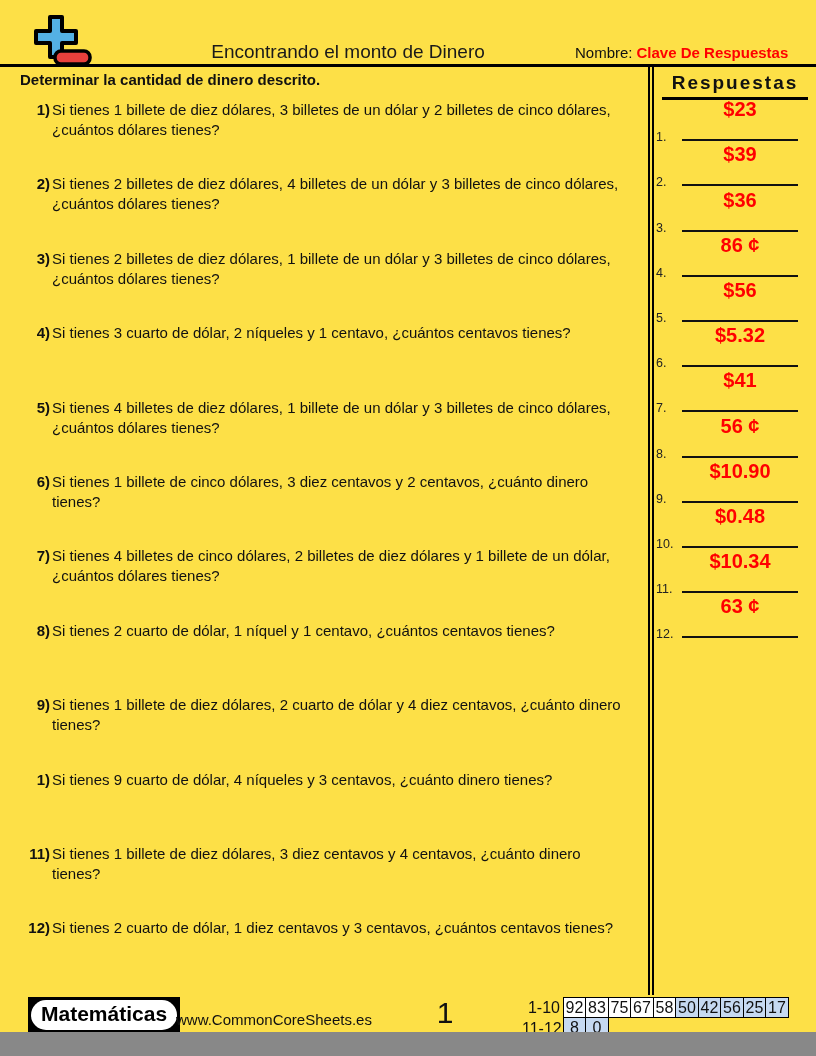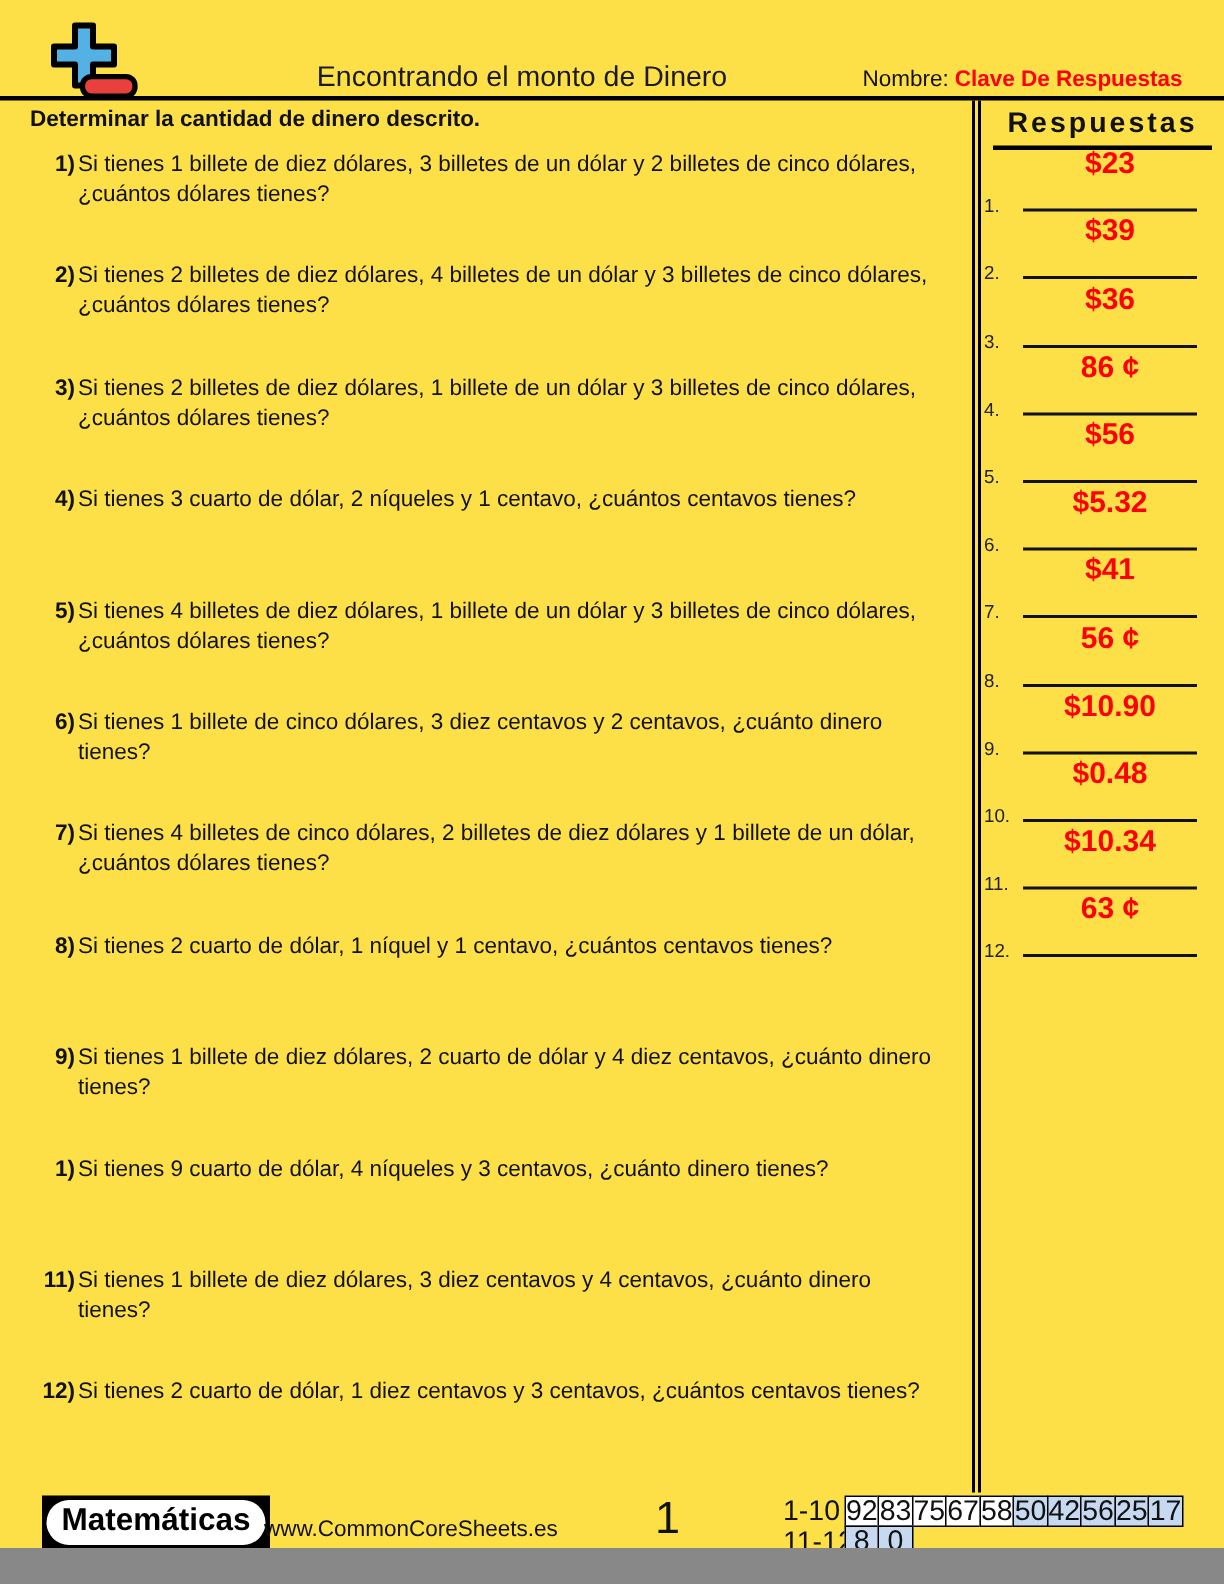--- a/index.html
+++ b/index.html
@@ -50,21 +50,21 @@
   
   .footer-brand {
     position:absolute; left:28px; top:997px; background:#000; padding:3px;
   }
   .brand-pill {
     display:block; background:#fff; border-radius:17px; padding:2px 10px 4px 10px;
     font-size:21px; font-weight:bold; color:#000; white-space:nowrap;
   }
   .footer-url { position:absolute; left:176px; top:1011px; font-size:15px; }
   .footer-page { position:absolute; left:408px; top:996px; width:74px; text-align:center; font-size:30px; }
-  .score-table { position:absolute; left:522px; top:997px; font-size:19px; }
+  .score-table { position:absolute; left:522px; top:997px; font-size:16px; }
   .score-row { display:flex; }
   .score-label { width:42px; text-align:right; padding-right:4px; line-height:21px; white-space:nowrap; }
   .score-cell {
     width:24px; height:21px; border:1.5px solid #000; margin-left:-1.5px;
     text-align:center; line-height:19px; background:#fff;
   }
   .score-row + .score-row .score-cell { margin-top:-1.5px; }
   .hl { background:#c6d9f1; }
 </style>
 </head>

